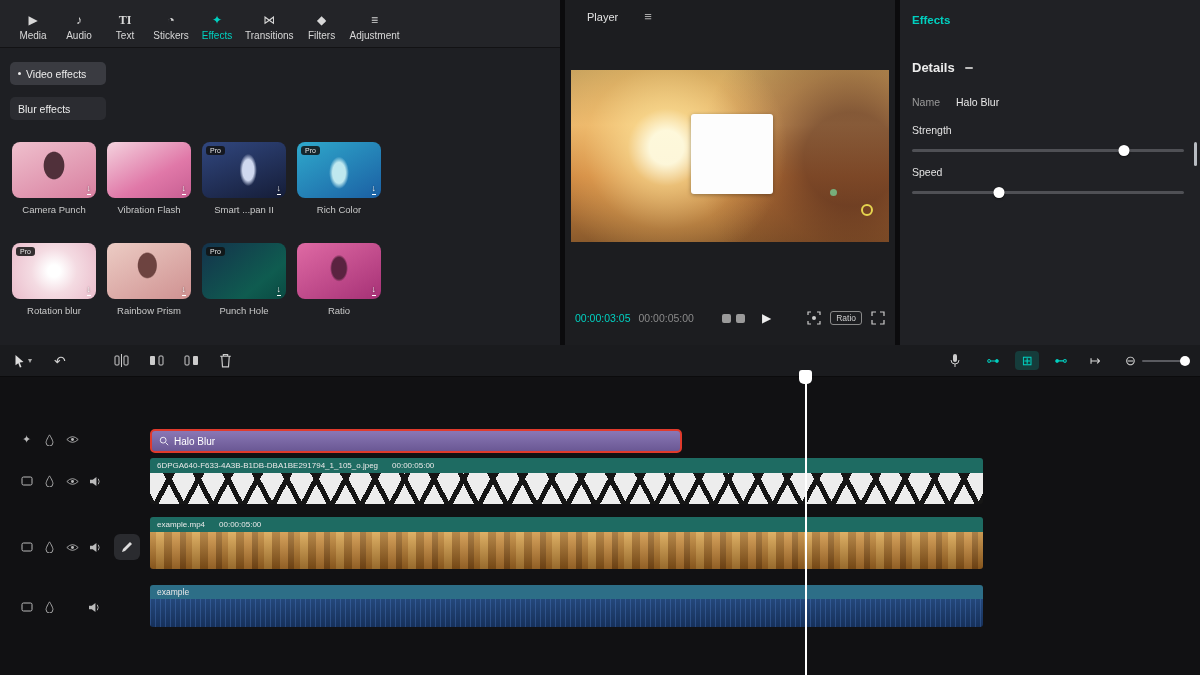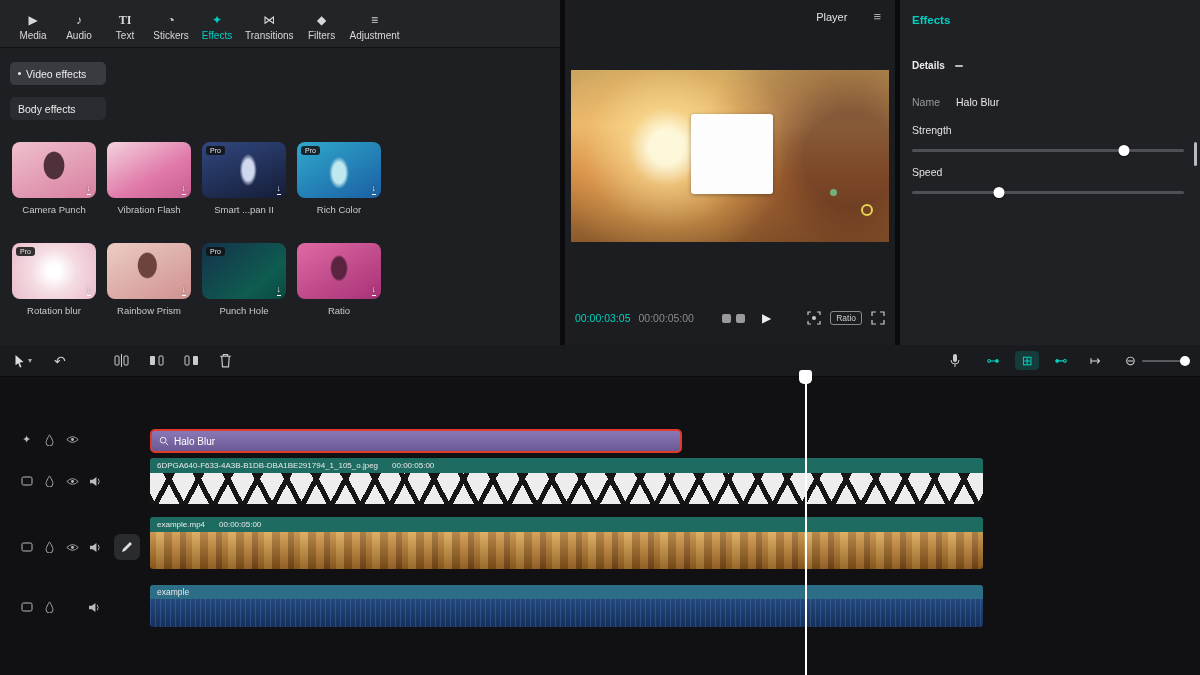--- a/index.html
+++ b/index.html
@@ -35,21 +35,21 @@
   .t7{background:linear-gradient(140deg,#14324c,#0f5c50 70%,#0a4a42);}
   .t8{background:radial-gradient(ellipse 16px 24px at 50% 45%,#5a2340 45%,transparent 56%),linear-gradient(150deg,#df6aa4,#a63176);}
   .t9{background:radial-gradient(circle at 50% 48%,#fae7ea 25%,#edc3cd 70%,#e4afbd);}
   .t9::after{content:"";position:absolute;inset:8px 16px;border:2px solid #d9b75c;border-radius:4px;}
   .t10{background:linear-gradient(180deg,#323d5c 30%,#151a28);}
   .t11{background:linear-gradient(180deg,#edd2dd 25%,#b9aed6 60%,#97a6cf);}
   .t12{background:radial-gradient(ellipse 16px 22px at 52% 45%,#7c2f44 50%,transparent 60%),linear-gradient(150deg,#47161f,#8a3350);}
 
   
   .player-panel{left:565px;top:0;width:330px;height:345px;background:#1c1d20;}
-  .pp-head{display:flex;align-items:center;justify-content:flex-end;padding:9px 14px;gap:26px;}
+  .pp-head{display:flex;align-items:center;justify-content:flex-start;padding:9px 22px;gap:26px;}
   .pp-title{font-size:11px;color:#e2e2e2;}
   .menu-glyph{font-size:13px;color:#aaa;cursor:pointer;}
   .video{position:absolute;left:6px;top:70px;width:318px;height:172px;
     background:
       radial-gradient(circle at 30% 45%, rgba(255,252,225,.95) 0 7%, rgba(255,226,150,.65) 16%, rgba(255,200,110,.25) 34%, transparent 50%),
       radial-gradient(circle at 88% 52%, rgba(70,30,22,.6) 0 16%, rgba(90,40,25,.35) 30%, transparent 52%),
       linear-gradient(180deg,#c9a35e 0%,#e8b56c 32%,#cd8540 62%,#8a5a2c 100%);}
   .white-square{position:absolute;left:120px;top:44px;width:82px;height:80px;background:#fdfdfd;border-radius:3px;box-shadow:0 1px 4px rgba(0,0,0,.35);}
   .bokeh1{position:absolute;right:16px;bottom:26px;width:12px;height:12px;border:2px solid #e6d44e;border-radius:50%;}
   .bokeh2{position:absolute;right:52px;bottom:46px;width:7px;height:7px;background:rgba(120,220,160,.7);border-radius:50%;}
@@ -59,21 +59,21 @@
   .pc-center{display:flex;align-items:center;gap:5px;margin-left:28px;}
   .sq{width:9px;height:9px;border-radius:2px;background:#9a9a9a;}
   .play-glyph{font-size:12px;color:#eee;margin-left:12px;cursor:pointer;}
   .pc-right{margin-left:auto;display:flex;align-items:center;gap:9px;}
   .ratio-badge{border:1px solid #8a8a8a;border-radius:3px;color:#cfcfcf;font-size:8.5px;padding:1px 5px;cursor:pointer;}
 
   
   .inspector{left:900px;top:0;width:300px;height:345px;background:#202125;}
   .insp-title{position:absolute;left:12px;top:14px;font-size:11.5px;font-weight:bold;color:#00d0c0;}
   .details-row{position:absolute;left:12px;top:60px;display:flex;align-items:center;gap:10px;}
-  .details-label{font-size:10px;color:#ececec;font-weight:bold;}
+  .details-label{font-size:13px;color:#ececec;font-weight:bold;}
   .minus{width:8px;height:2px;background:#bbb;border-radius:1px;}
   .name-row{position:absolute;left:12px;top:96px;display:flex;gap:16px;}
   .name-label{font-size:10.5px;color:#9a9a9a;}
   .name-value{font-size:10.5px;color:#e8e8e8;}
   .slider-label{position:absolute;left:12px;font-size:10.5px;color:#e2e2e2;}
   .slider{position:absolute;left:12px;width:272px;height:12px;cursor:pointer;}
   .slider .line{position:absolute;left:0;right:0;top:5px;height:3px;background:#4f5055;border-radius:2px;}
   .slider .knob{position:absolute;top:1px;width:11px;height:11px;border-radius:50%;background:#fff;transform:translateX(-50%);box-shadow:0 1px 2px rgba(0,0,0,.5);}
   .insp-scroll{position:absolute;right:3px;top:142px;width:3px;height:24px;background:#b8bcc2;border-radius:2px;}
 
@@ -156,21 +156,21 @@
       </div>
     </div>
 
     <div class="left-body">
       <div class="side">
         <div class="side-item active">
           <span class="bullet"></span>
           <span>Video effects</span>
         </div>
         <div class="side-item idle">
-          <span>Body effects</span>
+          <span>Blur effects</span>
         </div>
       </div>
 
       <div class="grid">
         <div class="card">
           <div class="thumb t1">
               <span class="dl">↓</span>
             </div>
           <div class="card-label">Camera Punch</div>
         </div>

